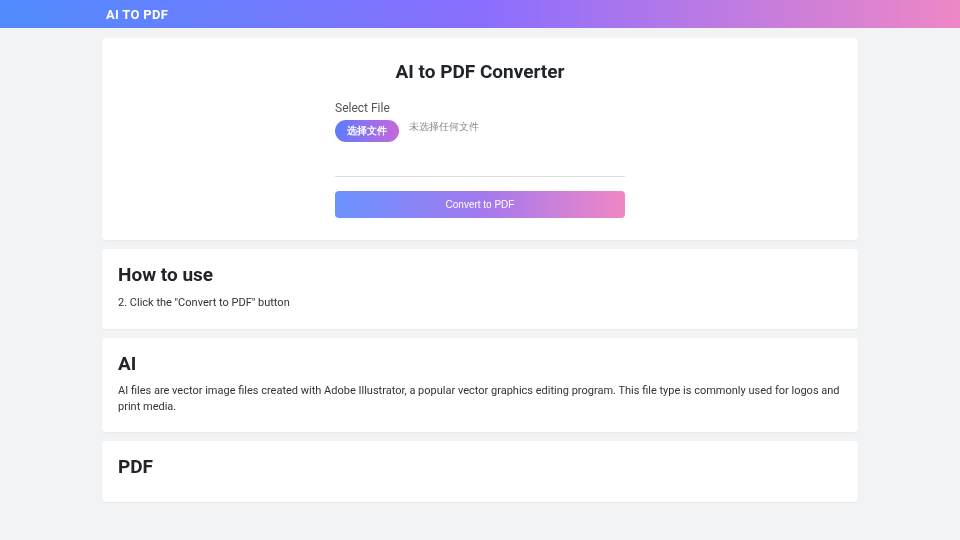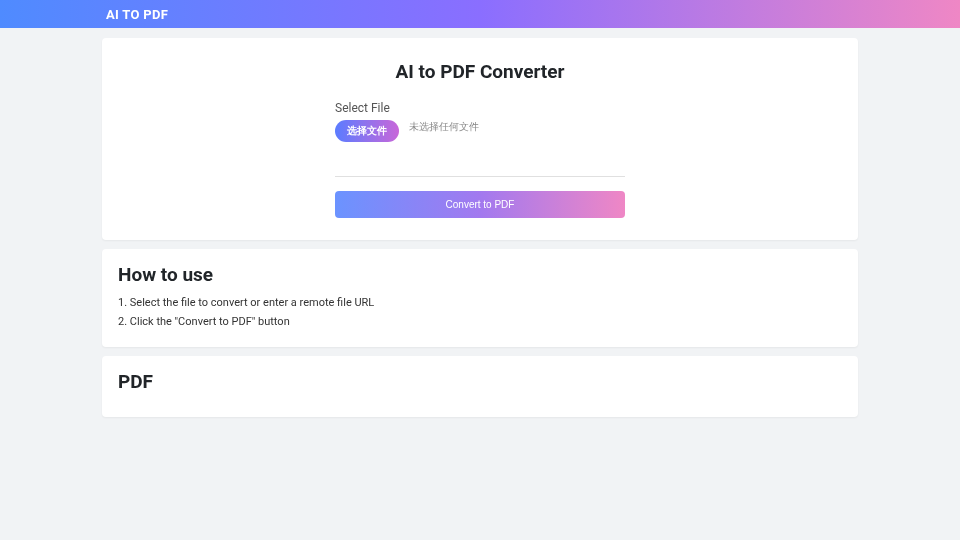--- a/index.html
+++ b/index.html
@@ -142,24 +142,27 @@
         <span class="file-status">未选择任何文件</span>
       </div>
       <input class="url-input" type="text" placeholder="" style="">
       <button class="convert-btn">Convert to PDF</button>
     </div>
   </div>
 
   <div class="card">
     <h2 class="section-title">How to use</h2>
     <ul class="howto-list">
-      <li>1. Select the file to convert or enter a remote file URL</li>
       <li>2. Click the "Convert to PDF" button</li>
     </ul>
   </div>
 
+  <div class="card">
+    <h2 class="section-title">AI</h2>
+    <p class="desc">AI files are vector image files created with Adobe Illustrator, a popular vector graphics editing program. This file type is commonly used for logos and print media.</p>
+  </div>
 
   <div class="card">
     <h2 class="section-title">PDF</h2>
 
   </div>
 
 </div>
 
 </body></html>

